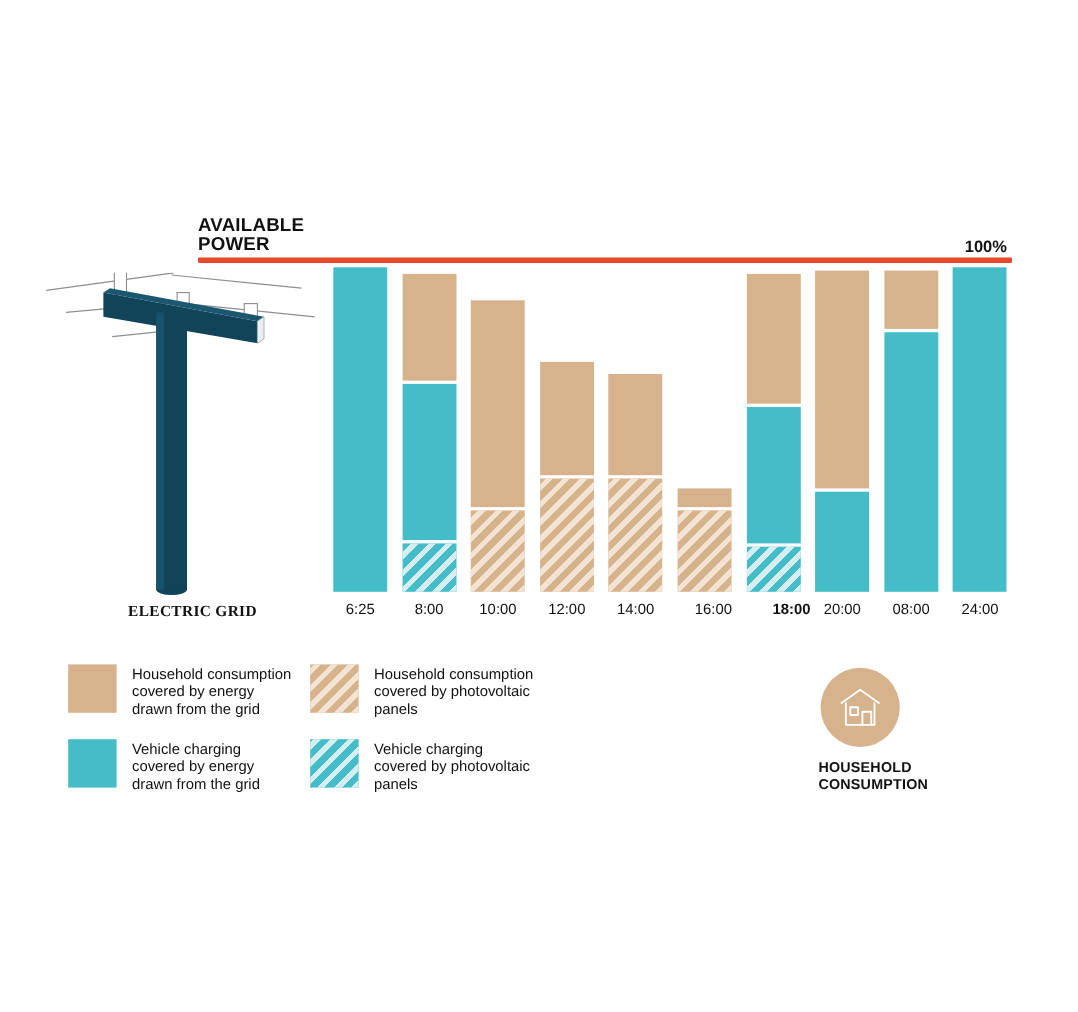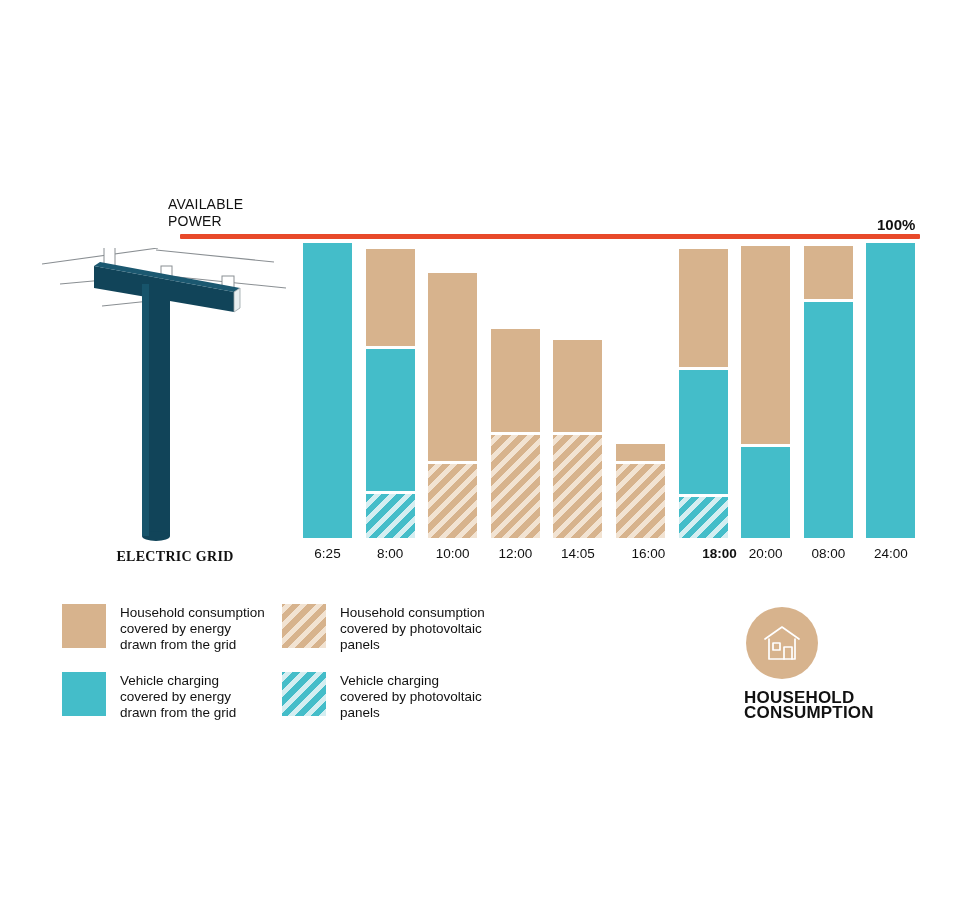--- a/index.html
+++ b/index.html
@@ -6,22 +6,22 @@
   html, body {
     width: 980px; height: 920px;
     background: #ffffff;
     font-family: "Liberation Sans", sans-serif;
     overflow: hidden;
   }
   #root { position: relative; width: 980px; height: 920px; }
 
   
   .avail-label {
-    position: absolute; left: 168px; top: 196px;
-    font-size: 14px; font-weight: normal; color: #111111;
+    position: absolute; left: 180px; top: 196px;
+    font-size: 17px; font-weight: bold; color: #111111;
     letter-spacing: .2px; line-height: 17px; text-transform: uppercase;
     white-space: pre-line;
   }
   .pct-label {
     position: absolute; left: 877px; top: 216px;
     font-size: 15px; font-weight: bold; color: #111111;
   }
   .power-line {
     position: absolute; left: 180px; top: 234px;
     width: 740px; height: 5px; background: #e8492a; border-radius: 1px;
@@ -83,21 +83,21 @@
   
   .cat { position: absolute; text-align: center; }
   .cat-circle {
     width: 72px; height: 72px; border-radius: 50%;
     display: flex; align-items: center; justify-content: center;
     margin: 0 auto;
   }
   .cat-circle.tan  { background: #d7b38d; }
   .cat-circle.teal { background: #44bdc9; }
   .cat-caption {
-    margin-top: 11px; font-size: 17px; font-weight: bold;
+    margin-top: 11px; font-size: 13px; font-weight: bold;
     color: #111111; line-height: 15px; white-space: pre-line;
     letter-spacing: .2px;
   }
 </style>
 </head>
 <body>
 
 <div id="root">
 
   <div class="avail-label">AVAILABLE
@@ -151,21 +151,21 @@
       <div class="tick" style="left: 428.2px; width: 49px;">10:00</div>
       <div class="bar-col" style="left: 490.8px; width: 49px; top: 243px; height: 295px;">
         <div class="seg hatch-tan" style="bottom: 0px; height: 103.2px;"></div>
         <div class="seg solid-tan" style="bottom: 106.2px; height: 103.25px;"></div>
       </div>
       <div class="tick" style="left: 490.8px; width: 49px;">12:00</div>
       <div class="bar-col" style="left: 553.4px; width: 49px; top: 243px; height: 295px;">
         <div class="seg hatch-tan" style="bottom: 0px; height: 103.2px;"></div>
         <div class="seg solid-tan" style="bottom: 106.2px; height: 91.45px;"></div>
       </div>
-      <div class="tick" style="left: 553.4px; width: 49px;">14:05</div>
+      <div class="tick" style="left: 553.4px; width: 49px;">14:00</div>
       <div class="bar-col" style="left: 616px; width: 49px; top: 243px; height: 295px;">
         <div class="seg hatch-tan" style="bottom: 0px; height: 73.7px;"></div>
         <div class="seg solid-tan" style="bottom: 76.7px; height: 17.7px;"></div>
       </div>
       <div class="tick" style="left: 624px; width: 49px; text-align: center;">16:00</div>
       <div class="bar-col" style="left: 678.6px; width: 49px; top: 243px; height: 295px;">
         <div class="seg hatch-teal" style="bottom: 0px; height: 41.25px;"></div>
         <div class="seg solid-teal" style="bottom: 44.25px; height: 123.85px;"></div>
         <div class="seg solid-tan" style="bottom: 171.1px; height: 118px;"></div>
       </div>

